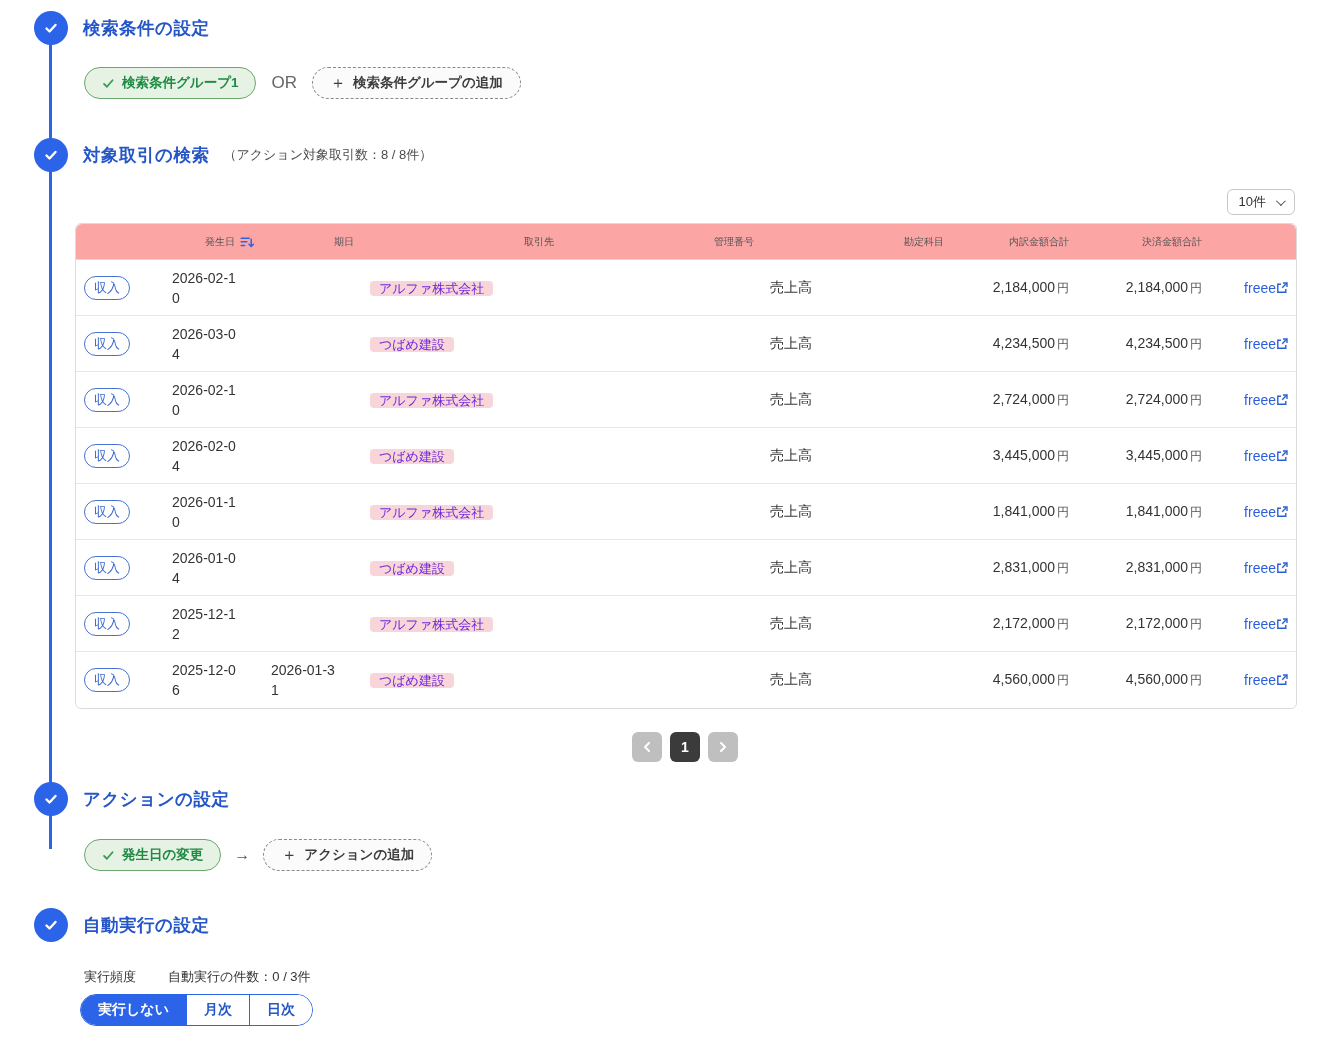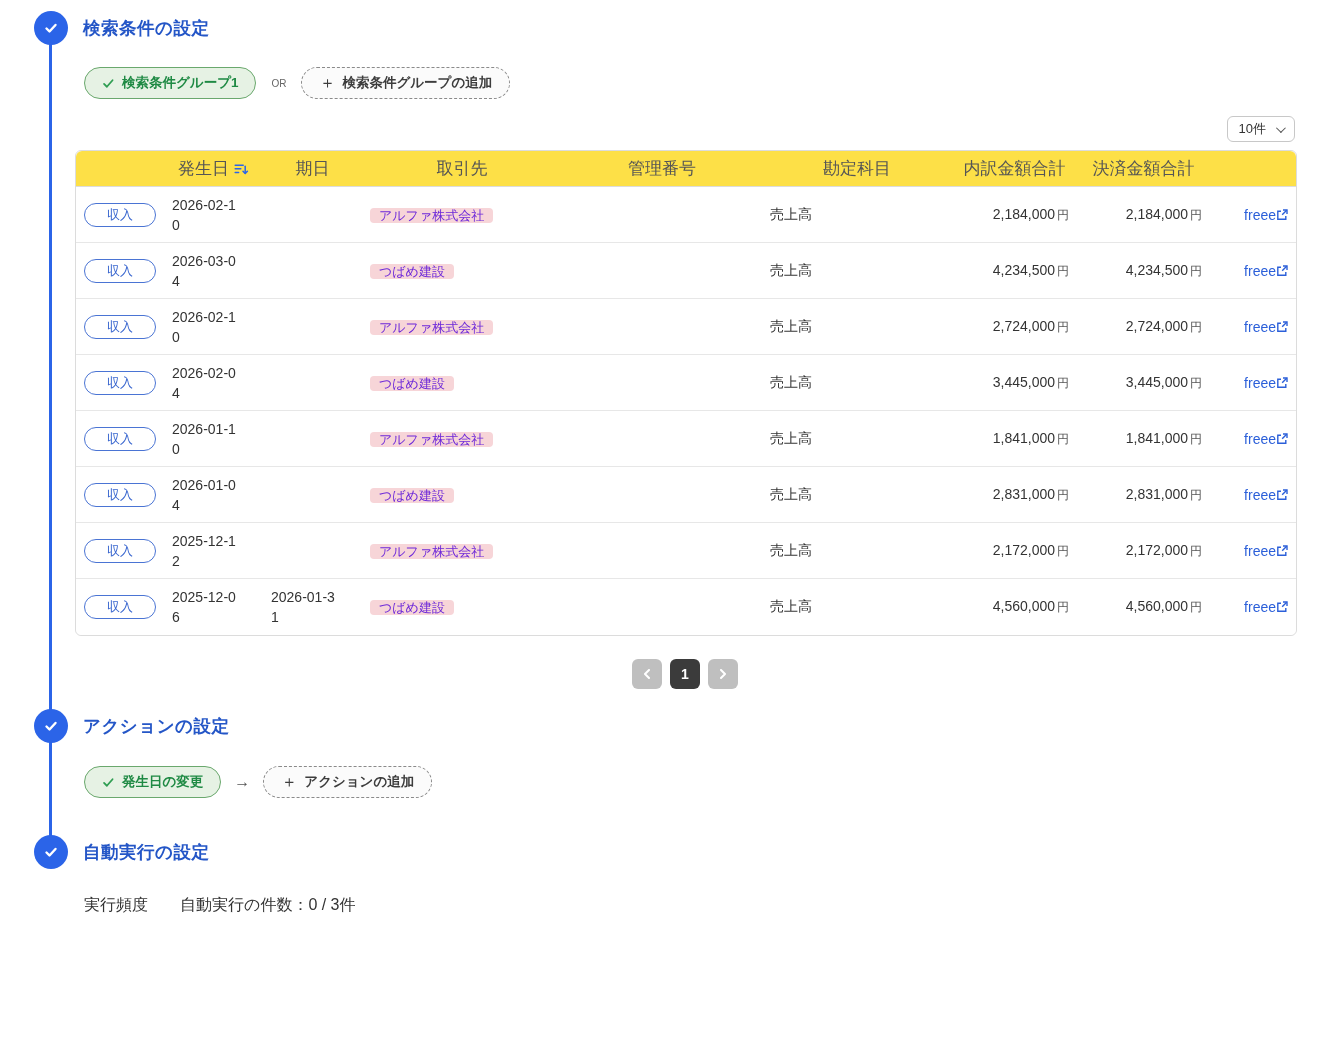--- a/index.html
+++ b/index.html
@@ -17,67 +17,67 @@
 
   
   .pill-row { display: flex; align-items: center; margin-left: 84px; position: relative; z-index: 1; }
   .pill-green { display: inline-flex; align-items: center; gap: 7px; height: 32px; padding: 0 17px;
                 background: #e6f2e4; border: 1px solid #6aa86d; border-radius: 16px;
                 font-size: 13.5px; font-weight: 700; color: #1f8a44; cursor: pointer; }
   .pill-dashed { display: inline-flex; align-items: center; gap: 7px; height: 32px; padding: 0 17px;
                  background: #fbfbfb; border: 1px dashed #8a8a8a; border-radius: 16px;
                  font-size: 13.5px; font-weight: 700; color: #3d3d3d; cursor: pointer; }
   .plus-glyph { font-size: 16px; font-weight: 400; color: #3d3d3d; line-height: 1; }
-  .or-label { margin: 0 15px; font-size: 10px; color: #666; }
+  .or-label { margin: 0 15px; font-size: 17px; color: #666; }
   .arrow-label { margin: 0 13px; font-size: 16px; color: #555; }
 
   
   .table-controls { width: 1220px; margin: 17px 0 8px 75px; display: flex; justify-content: flex-end; }
   .page-size-select { display: inline-flex; align-items: center; gap: 10px; height: 26px; padding: 0 11px;
                       border: 1px solid #c8c8c8; border-radius: 6px; font-size: 13px; color: #333;
                       background: #fff; cursor: pointer; }
   .chev-down { width: 7px; height: 7px; border-right: 1.6px solid #555; border-bottom: 1.6px solid #555;
                transform: rotate(45deg) translateY(-2px); }
 
   
   table.tx { width: 1220px; margin: 7px 0 0 75px; border-collapse: separate; border-spacing: 0;
              table-layout: fixed; border: 1px solid #dcdcdc; border-radius: 6px; position: relative; z-index: 1; background:#fff; }
-  table.tx th { height: 36px; background: #fde047; font-size: 17px; font-weight: 400; color: #555;
-                text-align: center; padding: 0 8px; border-bottom: 1px solid #dcdcdc; }
+  table.tx th { height: 36px; background: #fca5a5; font-size: 10px; font-weight: 400; color: #555;
+                text-align: right; padding: 0 8px; border-bottom: 1px solid #dcdcdc; }
   table.tx th:first-child { border-top-left-radius: 6px; padding-left: 20px; }
   table.tx th:last-child { border-top-right-radius: 6px; }
   table.tx td { height: 56px; padding: 0 8px; font-size: 14px; color: #333; vertical-align: middle;
                 border-bottom: 1px solid #e7e7e7; background: #fff; }
   table.tx tr:last-child td { border-bottom: none; }
   table.tx tr:last-child td:first-child { border-bottom-left-radius: 6px; }
   table.tx tr:last-child td:last-child { border-bottom-right-radius: 6px; }
   td.c-type { padding-left: 20px; }
   .th-sort { display: inline-flex; align-items: center; gap: 5px; cursor: pointer; }
   th.num, td.num { text-align: right; }
   th.num { padding-right: 30px; }
   td.num { padding-right: 8px; }
   .yen { font-size: 12px; color: #555; margin-left: 2px; }
   .date { width: 70px; word-break: break-all; line-height: 20px; }
   .badge-income { display: inline-block; border: 1px solid #4a74d4; color: #3a67cf; background: #fff;
-                  border-radius: 12px; padding: 2px 22px 3px; font-size: 13px; line-height: 17px; }
+                  border-radius: 12px; padding: 2px 9px 3px; font-size: 13px; line-height: 17px; }
   .partner-tag { display: inline-block; background: #f7d5d8; color: #6d28d9; border-radius: 4px;
                  padding: 0 9px; font-size: 13px; line-height: 15px; }
   td.c-link { text-align: right; padding-right: 13px; }
   .flink { display: inline-flex; align-items: center; color: #2b5fd9; font-size: 14px;
            text-decoration: none; cursor: pointer; }
 
   
   .pagination { width: 1220px; margin: 23px 0 0 75px; display: flex; justify-content: center; gap: 8px; }
   .pg-btn { width: 30px; height: 30px; border-radius: 6px; border: none; display: flex; align-items: center;
             justify-content: center; cursor: pointer; }
   .pg-nav { background: #bfbfbf; }
   .pg-current { background: #3b3b3b; color: #fff; font-size: 14px; font-weight: 700; }
 
   
-  .auto-labels { display: flex; align-items: center; gap: 32px; margin: 26px 0 0 84px; font-size: 16px; color: #333; }
+  .auto-labels { display: flex; align-items: center; gap: 32px; margin: 26px 0 0 84px; font-size: 13px; color: #333; }
   .segmented { display: inline-flex; margin: 8px 0 0 80px; border: 1px solid #2b64e8; border-radius: 16px;
                overflow: hidden; height: 32px; position: relative; z-index: 1; background: #fff; }
   .seg { display: flex; align-items: center; justify-content: center; padding: 0 17px; font-size: 14px;
          font-weight: 700; color: #2456c7; background: #fff; cursor: pointer; border-left: 1px solid #2b64e8; }
   .seg:first-child { border-left: none; }
   .seg.selected { background: #2b64e8; color: #fff; }
 
   .mt-s1body { margin-top: 22px; }
   .mt-s2 { margin-top: 39px; }
   .mt-s3 { margin-top: 20px; }
@@ -107,20 +107,29 @@
       <span>検索条件グループ1</span>
     </button>
     <span class="or-label">OR</span>
     <button class="pill-dashed">
       <span class="plus-glyph">＋</span>
       <span>検索条件グループの追加</span>
     </button>
   </div>
 
   
+  <div class="step-header mt-s2">
+    <div class="check-circle">
+      <svg width="16" height="16" viewBox="0 0 16 16">
+          <path d="M3.5 8.5l3 3 6-6.5" fill="none" stroke="#fff" stroke-width="2.4" stroke-linecap="round" stroke-linejoin="round"></path>
+        </svg>
+    </div>
+    <div class="step-title">対象取引の検索</div>
+    <div class="step-note">（アクション対象取引数：8 / 8件）</div>
+  </div>
 
   <div class="table-controls">
     <div class="page-size-select">
       <span>10件</span>
       <span class="chev-down"></span>
     </div>
   </div>
 
   <table class="tx">
     <colgroup>
@@ -399,13 +408,18 @@
       <svg width="16" height="16" viewBox="0 0 16 16">
           <path d="M3.5 8.5l3 3 6-6.5" fill="none" stroke="#fff" stroke-width="2.4" stroke-linecap="round" stroke-linejoin="round"></path>
         </svg>
     </div>
     <div class="step-title">自動実行の設定</div>
   </div>
   <div class="auto-labels">
     <span>実行頻度</span>
     <span>自動実行の件数：0 / 3件</span>
   </div>
+  <div class="segmented">
+    <div class="seg selected">実行しない</div>
+    <div class="seg">月次</div>
+    <div class="seg">日次</div>
+  </div>
 </div>
 
 </body></html>

